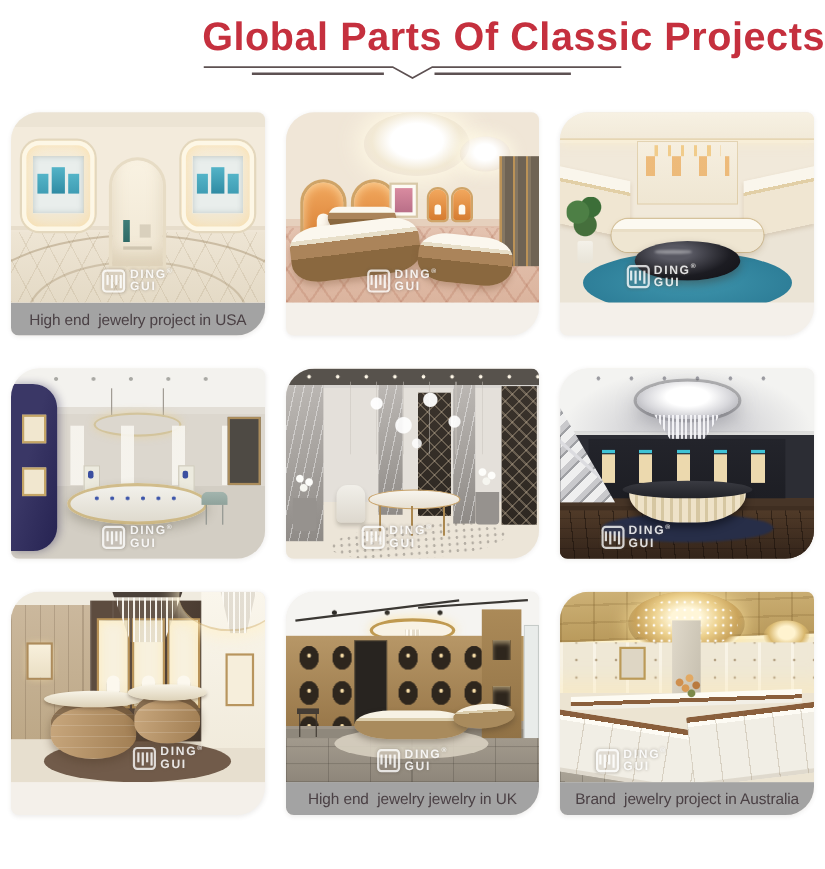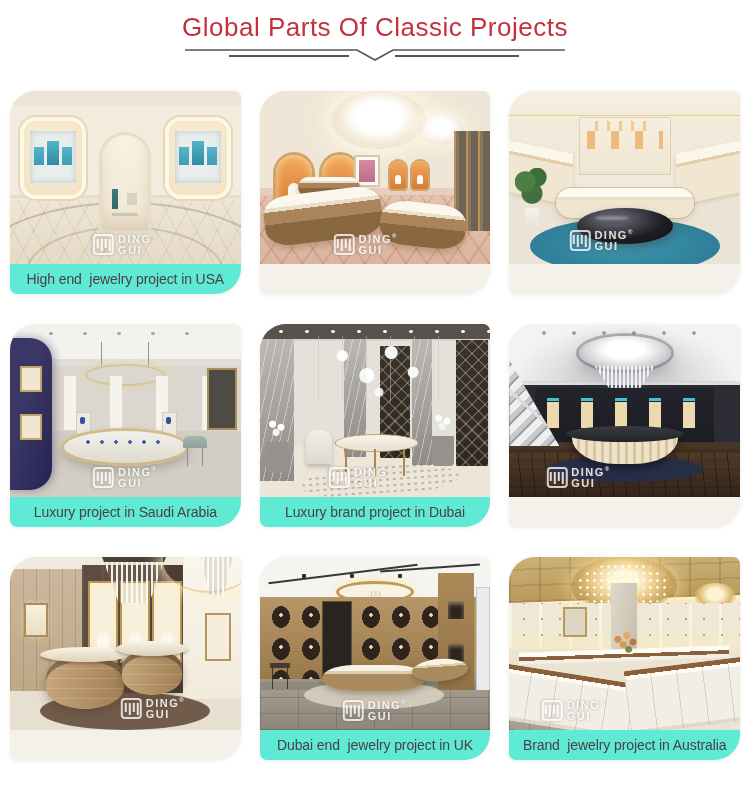--- a/index.html
+++ b/index.html
@@ -2,38 +2,38 @@
 <html><head>
 <meta charset="utf-8">
 <style>
   html,body{margin:0;padding:0;}
   body{
     width:750px;height:790px;overflow:hidden;background:#ffffff;
     font-family:"Liberation Sans", sans-serif;
   }
   
   .page-title{
-    margin:12px 0 4px;text-align:center;
-    font-size:26px;font-weight:normal;letter-spacing:.5px;
+    margin:12px 0 4px;text-align:right;
+    font-size:36px;font-weight:bold;letter-spacing:.5px;
     color:#c5303e;
   }
   .divider{display:block;margin:0 auto;}
   
   .grid{
     display:grid;grid-template-columns:repeat(3,1fr);
     gap:30px 19px;padding:0 10px;margin-top:26px;
   }
   .card{
     border-radius:26px 7px 26px 7px;overflow:hidden;background:#f4f0ea;
     box-shadow:0 1px 4px rgba(90,80,70,.10);
   }
   .scene{position:relative;height:173px;overflow:hidden;}
   .caption{
     height:30px;display:flex;align-items:center;justify-content:center;
-    font-size:14px;letter-spacing:-.1px;color:#4b4145;background:#5eead4;
+    font-size:14px;letter-spacing:-.1px;color:#4b4145;background:#a3a3a3;
     white-space:pre-wrap;
   }
   
   .wm{
     position:absolute;bottom:8px;left:50%;transform:translateX(-50%);
     display:flex;align-items:center;gap:4px;opacity:.92;pointer-events:none;
   }
   .wm-ico{
     width:21px;height:21px;border:2px solid rgba(255,255,255,.85);border-radius:4px;
     display:flex;align-items:flex-start;justify-content:center;gap:2px;padding-top:3px;
@@ -498,21 +498,20 @@
             <i></i>
             <i></i>
             <i></i>
           </span>
         <span class="wm-txt">
             <span class="wm-l1"><span>DING</span><sup>®</sup></span>
             <span class="wm-l2">GUI</span>
           </span>
       </div>
     </div>
-    <div class="caption">Luxury project in Saudi Arabia</div>
   </section>
 
   <section class="card">
     <div class="scene sc-du">
       <div class="du-ceil"></div>
       <div class="du-pillar p1"></div>
       <div class="du-pillar p2"></div>
       <div class="du-pillar p3"></div>
       <div class="du-lat l1"></div>
       <div class="du-lat l2"></div>
@@ -528,21 +527,20 @@
             <i></i>
             <i></i>
             <i></i>
           </span>
         <span class="wm-txt">
             <span class="wm-l1"><span>DING</span><sup>®</sup></span>
             <span class="wm-l2">GUI</span>
           </span>
       </div>
     </div>
-    <div class="caption">Luxury brand project in Dubai</div>
   </section>
 
   <section class="card">
     <div class="scene sc-uk">
       <div class="uk-glow"></div>
       <div class="uk-dots"></div>
       <div class="uk-chand"></div>
       <div class="uk-wall"></div>
       <div class="uk-stairs"></div>
       <div class="uk-floor"></div>
@@ -614,21 +612,21 @@
             <i></i>
             <i></i>
             <i></i>
           </span>
         <span class="wm-txt">
             <span class="wm-l1"><span>DING</span><sup>®</sup></span>
             <span class="wm-l2">GUI</span>
           </span>
       </div>
     </div>
-    <div class="caption">Dubai end  jewelry project in UK</div>
+    <div class="caption">High end  jewelry jewelry in UK</div>
   </section>
 
   <section class="card">
     <div class="scene sc-au">
       <div class="au-ceil"></div>
       <div class="au-chand"></div>
       <div class="au-chand2"></div>
       <div class="au-wallcab"></div>
       <div class="au-mirror"></div>
       <div class="au-pillar"></div>

